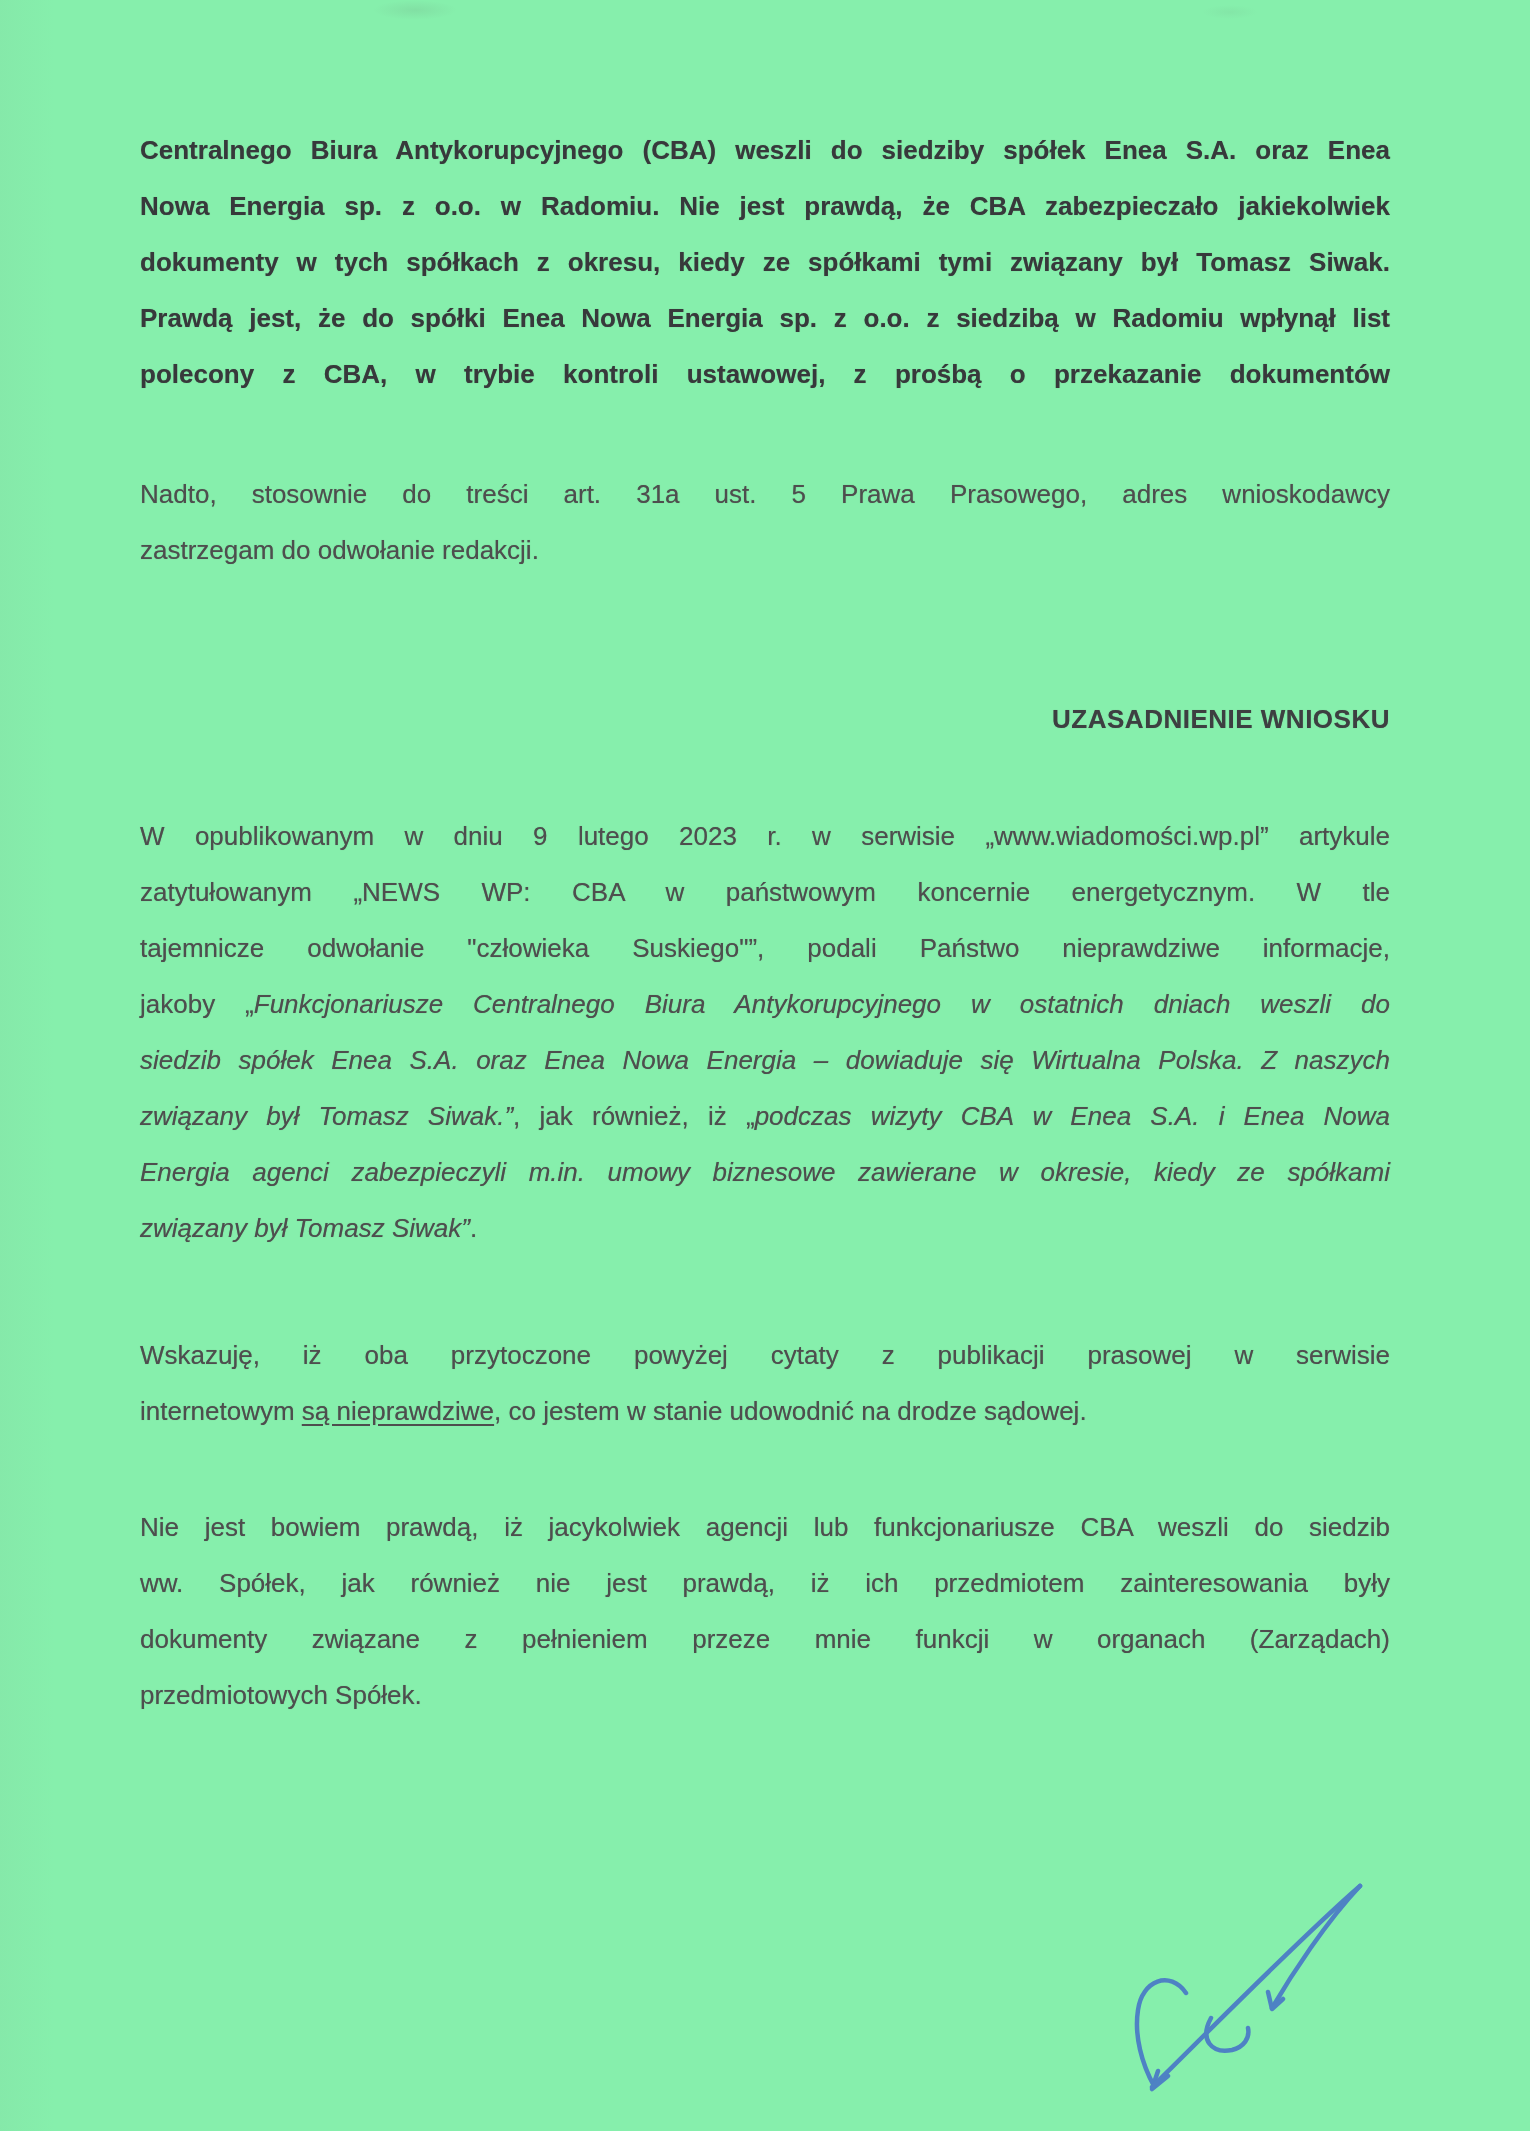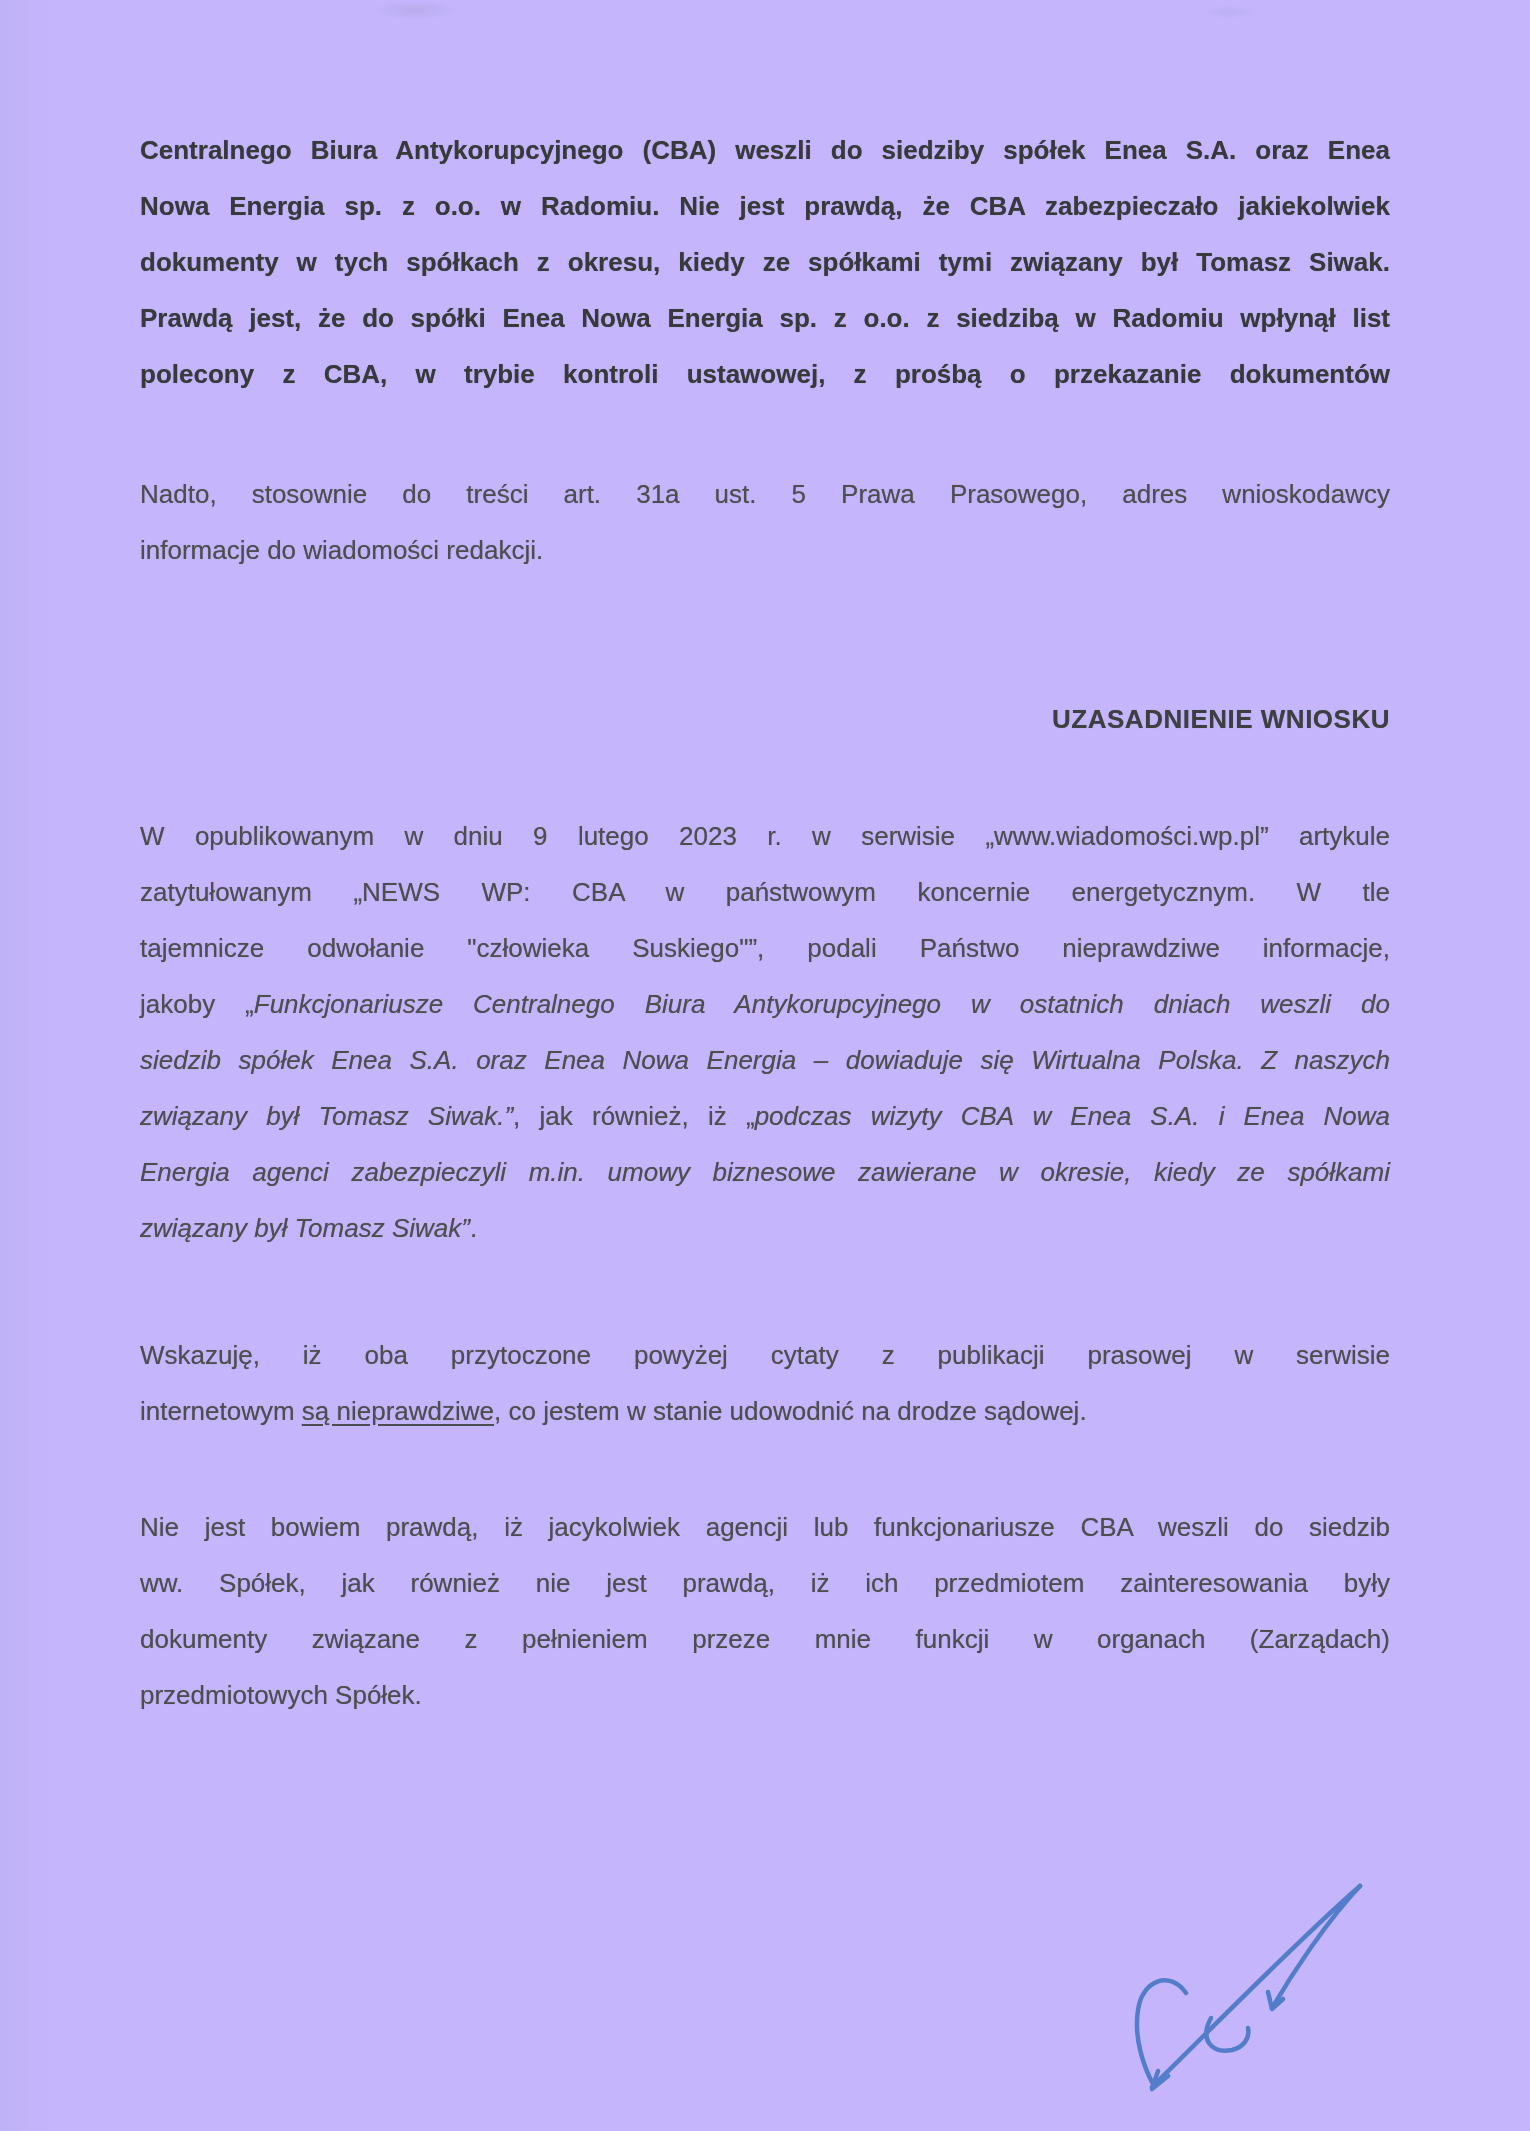--- a/index.html
+++ b/index.html
@@ -1,21 +1,21 @@
 <!DOCTYPE html>
 <html><head>
 <meta charset="utf-8">
 <style>
   html, body { margin: 0; padding: 0; background: #e8e8e8; }
   .page {
     position: relative;
     width: 1530px;
     height: 2131px;
     margin: 0 auto;
-    background: #c4b5fd;
+    background: #86efac;
     overflow: hidden;
     font-family: "Liberation Sans", sans-serif;
   }
   
   .page::before {
     content: "";
     position: absolute; inset: 0;
     background:
       linear-gradient(90deg, rgba(120,120,120,0.05), rgba(120,120,120,0.0) 55px),
       radial-gradient(ellipse 60px 14px at 415px 10px, rgba(90,90,90,0.10), rgba(90,90,90,0) 70%),
@@ -77,21 +77,21 @@
   <div class="doc" id="doc" data-name="document-body">
       <div class="block paragraph bold" data-name="paragraph-cytat-sprostowania">
         <div class="line" data-name="text-line"><span class="" data-name="text-segment">Centralnego Biura Antykorupcyjnego (CBA) weszli do siedziby spółek Enea S.A. oraz Enea</span></div>
         <div class="line" data-name="text-line"><span class="" data-name="text-segment">Nowa Energia sp. z o.o. w Radomiu. Nie jest prawdą, że CBA zabezpieczało jakiekolwiek</span></div>
         <div class="line" data-name="text-line"><span class="" data-name="text-segment">dokumenty w tych spółkach z okresu, kiedy ze spółkami tymi związany był Tomasz Siwak.</span></div>
         <div class="line" data-name="text-line"><span class="" data-name="text-segment">Prawdą jest, że do spółki Enea Nowa Energia sp. z o.o. z siedzibą w Radomiu wpłynął list</span></div>
         <div class="line" data-name="text-line"><span class="" data-name="text-segment">polecony z CBA, w trybie kontroli ustawowej, z prośbą o przekazanie dokumentów</span></div>
       </div>
       <div class="block paragraph" data-name="paragraph-nadto">
         <div class="line" data-name="text-line"><span class="" data-name="text-segment">Nadto, stosownie do treści art. 31a ust. 5 Prawa Prasowego, adres wnioskodawcy</span></div>
-        <div class="line last" data-name="text-line"><span class="" data-name="text-segment">informacje do wiadomości redakcji.</span></div>
+        <div class="line last" data-name="text-line"><span class="" data-name="text-segment">zastrzegam do odwołanie redakcji.</span></div>
       </div>
       <div class="block heading" data-name="heading-uzasadnienie">UZASADNIENIE WNIOSKU</div>
       <div class="block paragraph" data-name="paragraph-artykul">
         <div class="line" data-name="text-line"><span class="" data-name="text-segment">W opublikowanym w dniu 9 lutego 2023 r. w serwisie „www.wiadomości.wp.pl” artykule</span></div>
         <div class="line" data-name="text-line"><span class="" data-name="text-segment">zatytułowanym „NEWS WP: CBA w państwowym koncernie energetycznym. W tle</span></div>
         <div class="line" data-name="text-line"><span class="" data-name="text-segment">tajemnicze odwołanie "człowieka Suskiego"”, podali Państwo nieprawdziwe informacje,</span></div>
         <div class="line" data-name="text-line"><span class="" data-name="text-segment">jakoby „</span><span class="it " data-name="text-segment">Funkcjonariusze Centralnego Biura Antykorupcyjnego w ostatnich dniach weszli do</span></div>
         <div class="line" data-name="text-line"><span class="it " data-name="text-segment">siedzib spółek Enea S.A. oraz Enea Nowa Energia – dowiaduje się Wirtualna Polska. Z naszych</span></div>
         <div class="line" data-name="text-line"><span class="it " data-name="text-segment">związany był Tomasz Siwak.”</span><span class="" data-name="text-segment">, jak również, iż „</span><span class="it " data-name="text-segment">podczas wizyty CBA w Enea S.A. i Enea Nowa</span></div>
         <div class="line" data-name="text-line"><span class="it " data-name="text-segment">Energia agenci zabezpieczyli m.in. umowy biznesowe zawierane w okresie, kiedy ze spółkami</span></div>

